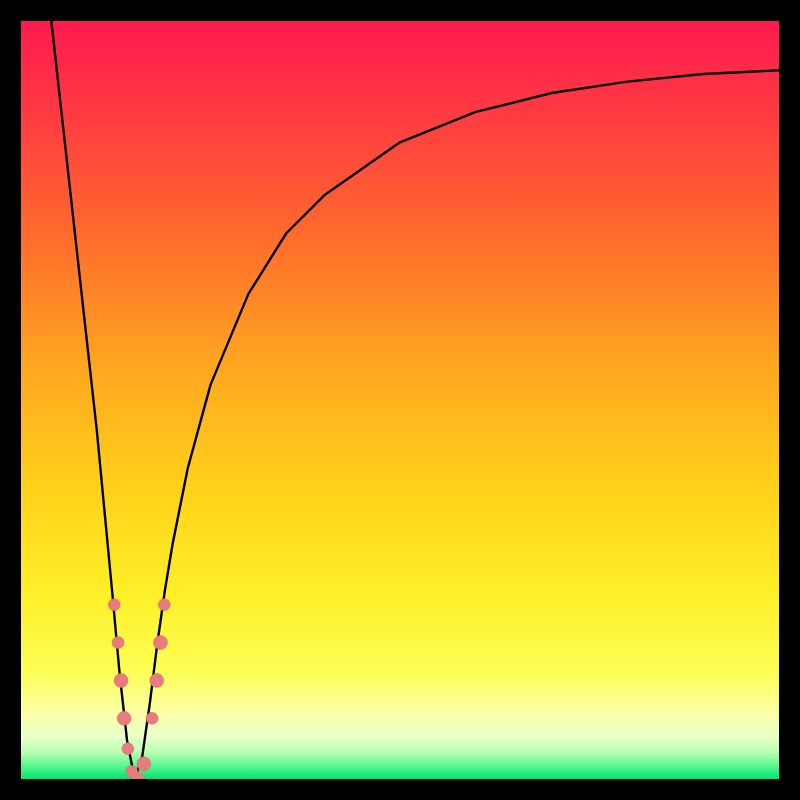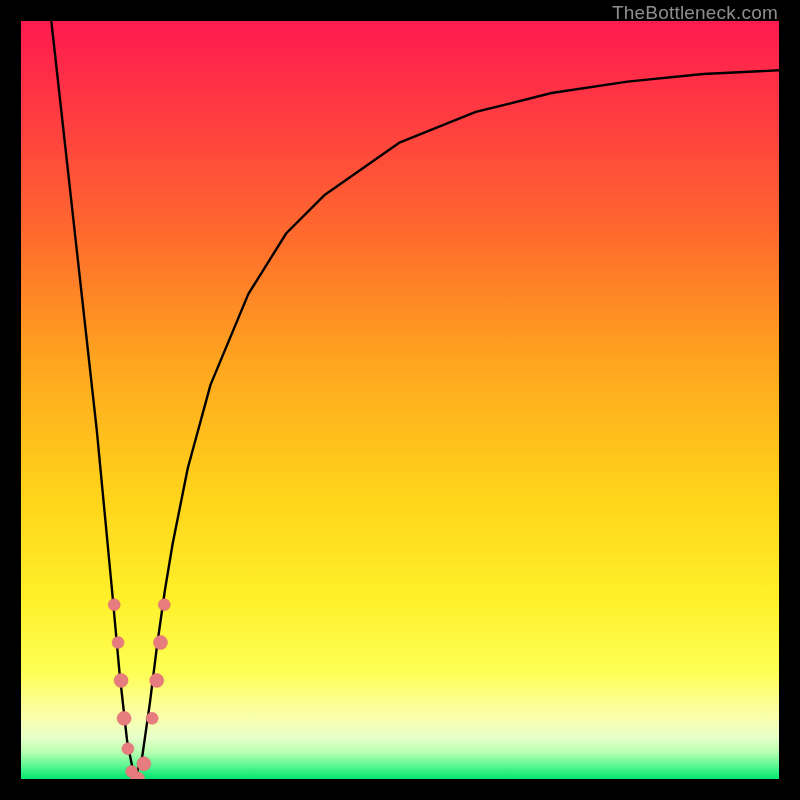--- a/index.html
+++ b/index.html
@@ -90,15 +90,14 @@
           <circle cx="122.80" cy="742.84" r="7" fill="#e77c7e" stroke="#d86a6c" stroke-width="0.5"></circle>
           <circle cx="131.13" cy="697.36" r="6" fill="#e77c7e" stroke="#d86a6c" stroke-width="0.5"></circle>
           <circle cx="135.68" cy="659.46" r="7" fill="#e77c7e" stroke="#d86a6c" stroke-width="0.5"></circle>
           <circle cx="139.47" cy="621.56" r="7" fill="#e77c7e" stroke="#d86a6c" stroke-width="0.5"></circle>
           <circle cx="143.26" cy="583.66" r="6" fill="#e77c7e" stroke="#d86a6c" stroke-width="0.5"></circle>
         </g>
     </svg>
 
   </div>
 
-  <div class="watermark">TheBottleneck.com</div>
 
 </div>
 
 </body></html>

